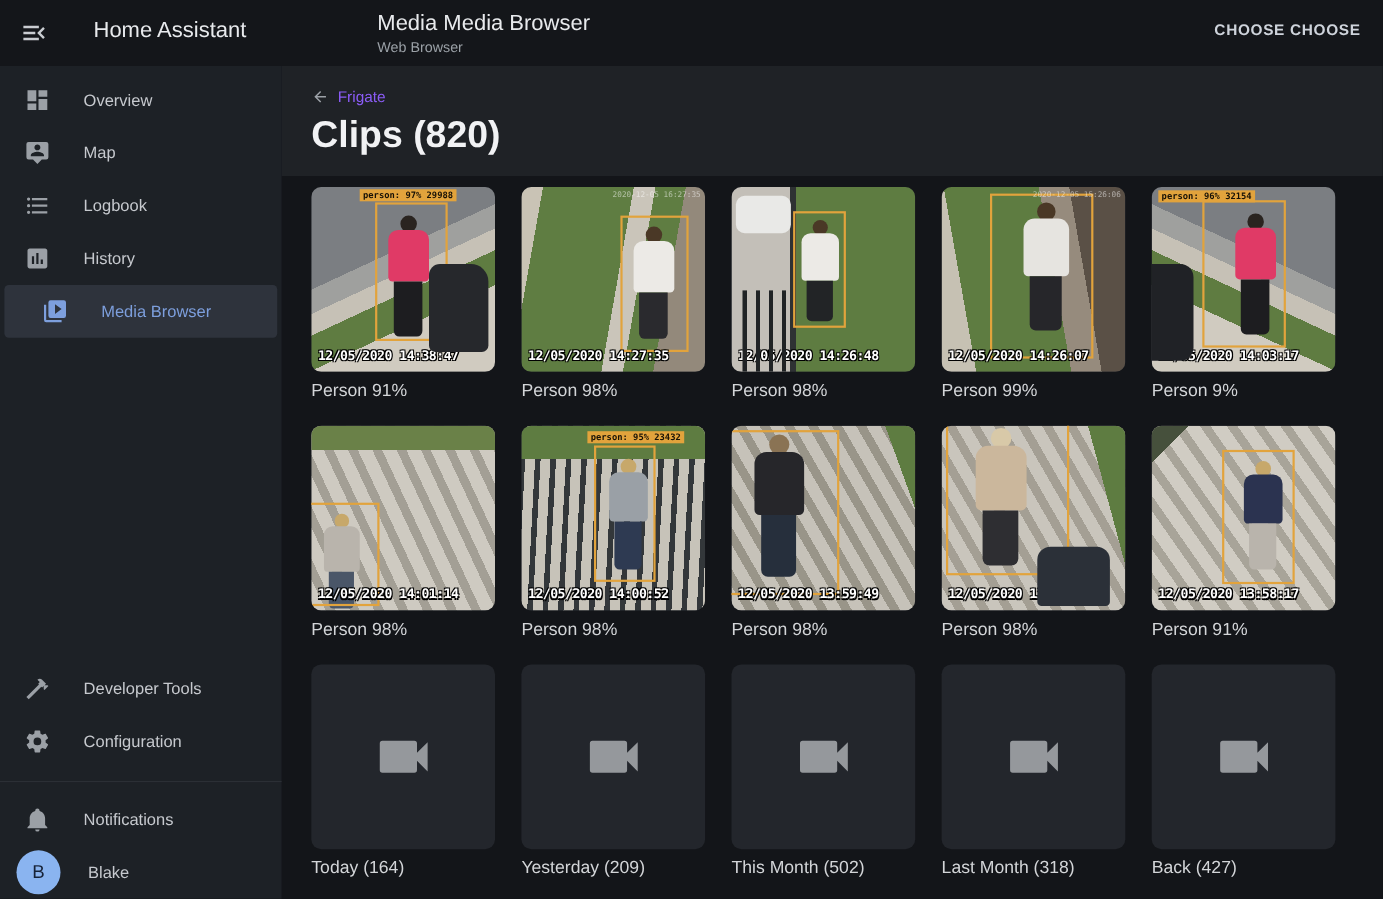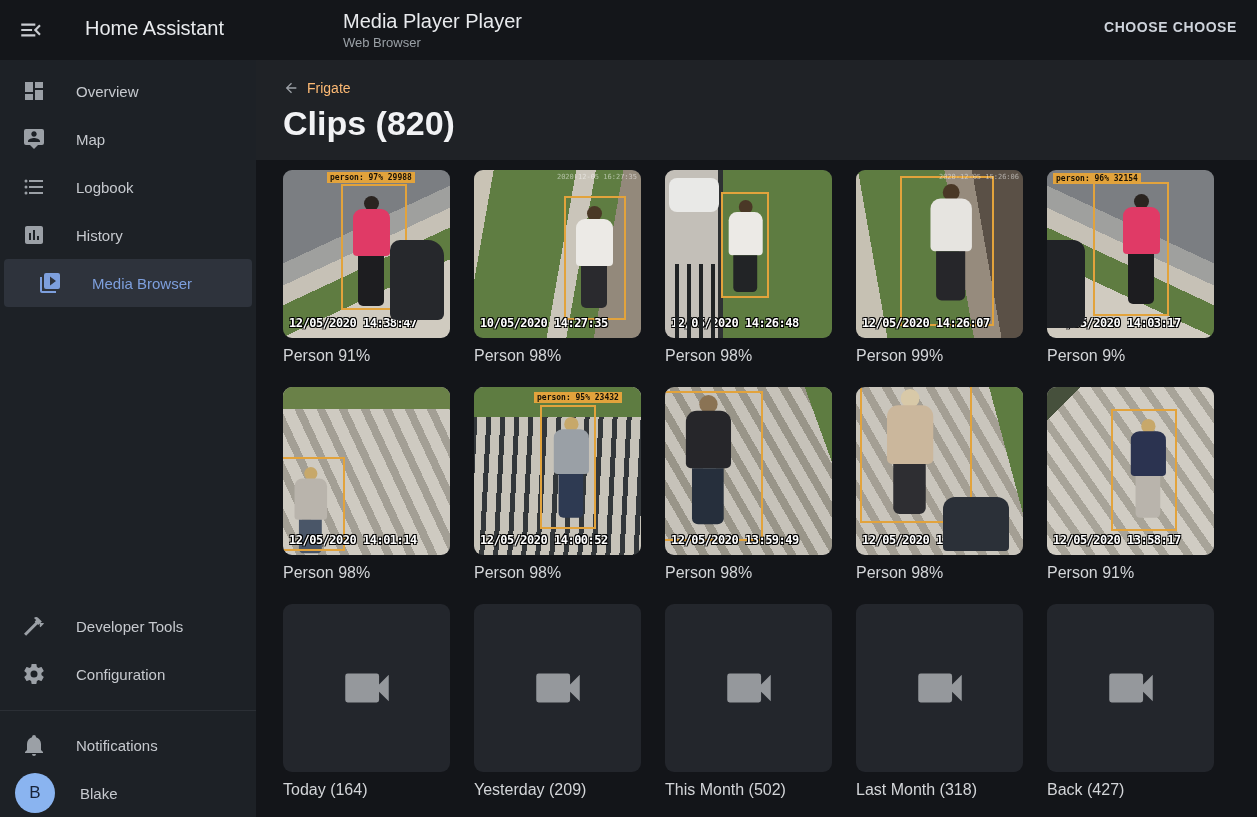--- a/index.html
+++ b/index.html
@@ -33,21 +33,21 @@
   .side-divider { height:1px; background:#2b2f35; margin:12px 0 10px 0; }
   .avatar { width:40px; height:40px; border-radius:50%; margin-left:11px;
     display:flex; align-items:center; justify-content:center;
     font-size:17px; color:#172338; flex:none; }
   .side-item.user .lbl { margin-left:25px; }
 
   
   .main { position:absolute; left:256px; top:60px; width:1001px; height:757px;
     background:#131519; }
   .main-header { height:100px; background:#1f2226; padding:20px 27px 0 27px; }
-  .crumb { display:flex; align-items:center; gap:8px; color:#fdba74; font-size:14px;
+  .crumb { display:flex; align-items:center; gap:8px; color:#8b5cf6; font-size:14px;
     cursor:pointer; width:fit-content; }
   .crumb .ic { width:16px; height:16px; color:#9da2a8; }
   .clips-title { margin-top:8px; font-size:34px; font-weight:700; color:#f1f2f4; }
 
   .grid { padding:10px 27px 0 27px; display:grid;
     grid-template-columns:repeat(5,167px); column-gap:24px; row-gap:22px; }
   .cell {}
   .card { width:167px; height:168px; border-radius:9px; overflow:hidden;
     position:relative; cursor:pointer; background:#23262c; }
   .caption { margin-top:9px; font-size:16px; color:#d3d5d8; }
@@ -138,21 +138,21 @@
 <body>
 
 <header class="appbar">
   <span class="menu-btn">
     <svg viewBox="0 0 24 24" fill="currentColor">
         <path d="M21,15.61L19.59,17L14.58,12L19.59,7L21,8.39L17.44,12L21,15.61M3,6H16V8H3V6M3,13V11H13V13H3M3,18V16H16V18H3Z"></path>
       </svg>
   </span>
   <div class="ha-title">Home Assistant</div>
   <div class="page-head">
-    <div class="t">Media Player Player</div>
+    <div class="t">Media Media Browser</div>
     <div class="s">Web Browser</div>
   </div>
   <button class="choose-player">CHOOSE CHOOSE</button>
 </header>
 
 <nav class="sidebar">
   <div class="side-top">
     <div class="side-item">
       <span class="ic"><svg viewBox="0 0 24 24" fill="currentColor">
             <path d="M13,3V9H21V3M13,21H21V11H13M3,21H11V15H3M3,13H11V3H3V13Z"></path>
@@ -244,21 +244,21 @@
     <div class="cell s2">
       <div class="card">
         <div class="ph">
           <div class="fig">
               <i class="head"></i>
               <i class="torso"></i>
               <i class="legs"></i>
             </div>
           <div class="bbox"></div>
           <div class="cam-ts">2020-12-05 16:27:35</div>
-          <div class="ts">10/05/2020 14:27:35</div>
+          <div class="ts">12/05/2020 14:27:35</div>
         </div>
       </div>
       <div class="caption">Person 98%</div>
     </div>
 
     <div class="cell s3">
       <div class="card">
         <div class="ph">
           <div class="fig">
               <i class="head"></i>

